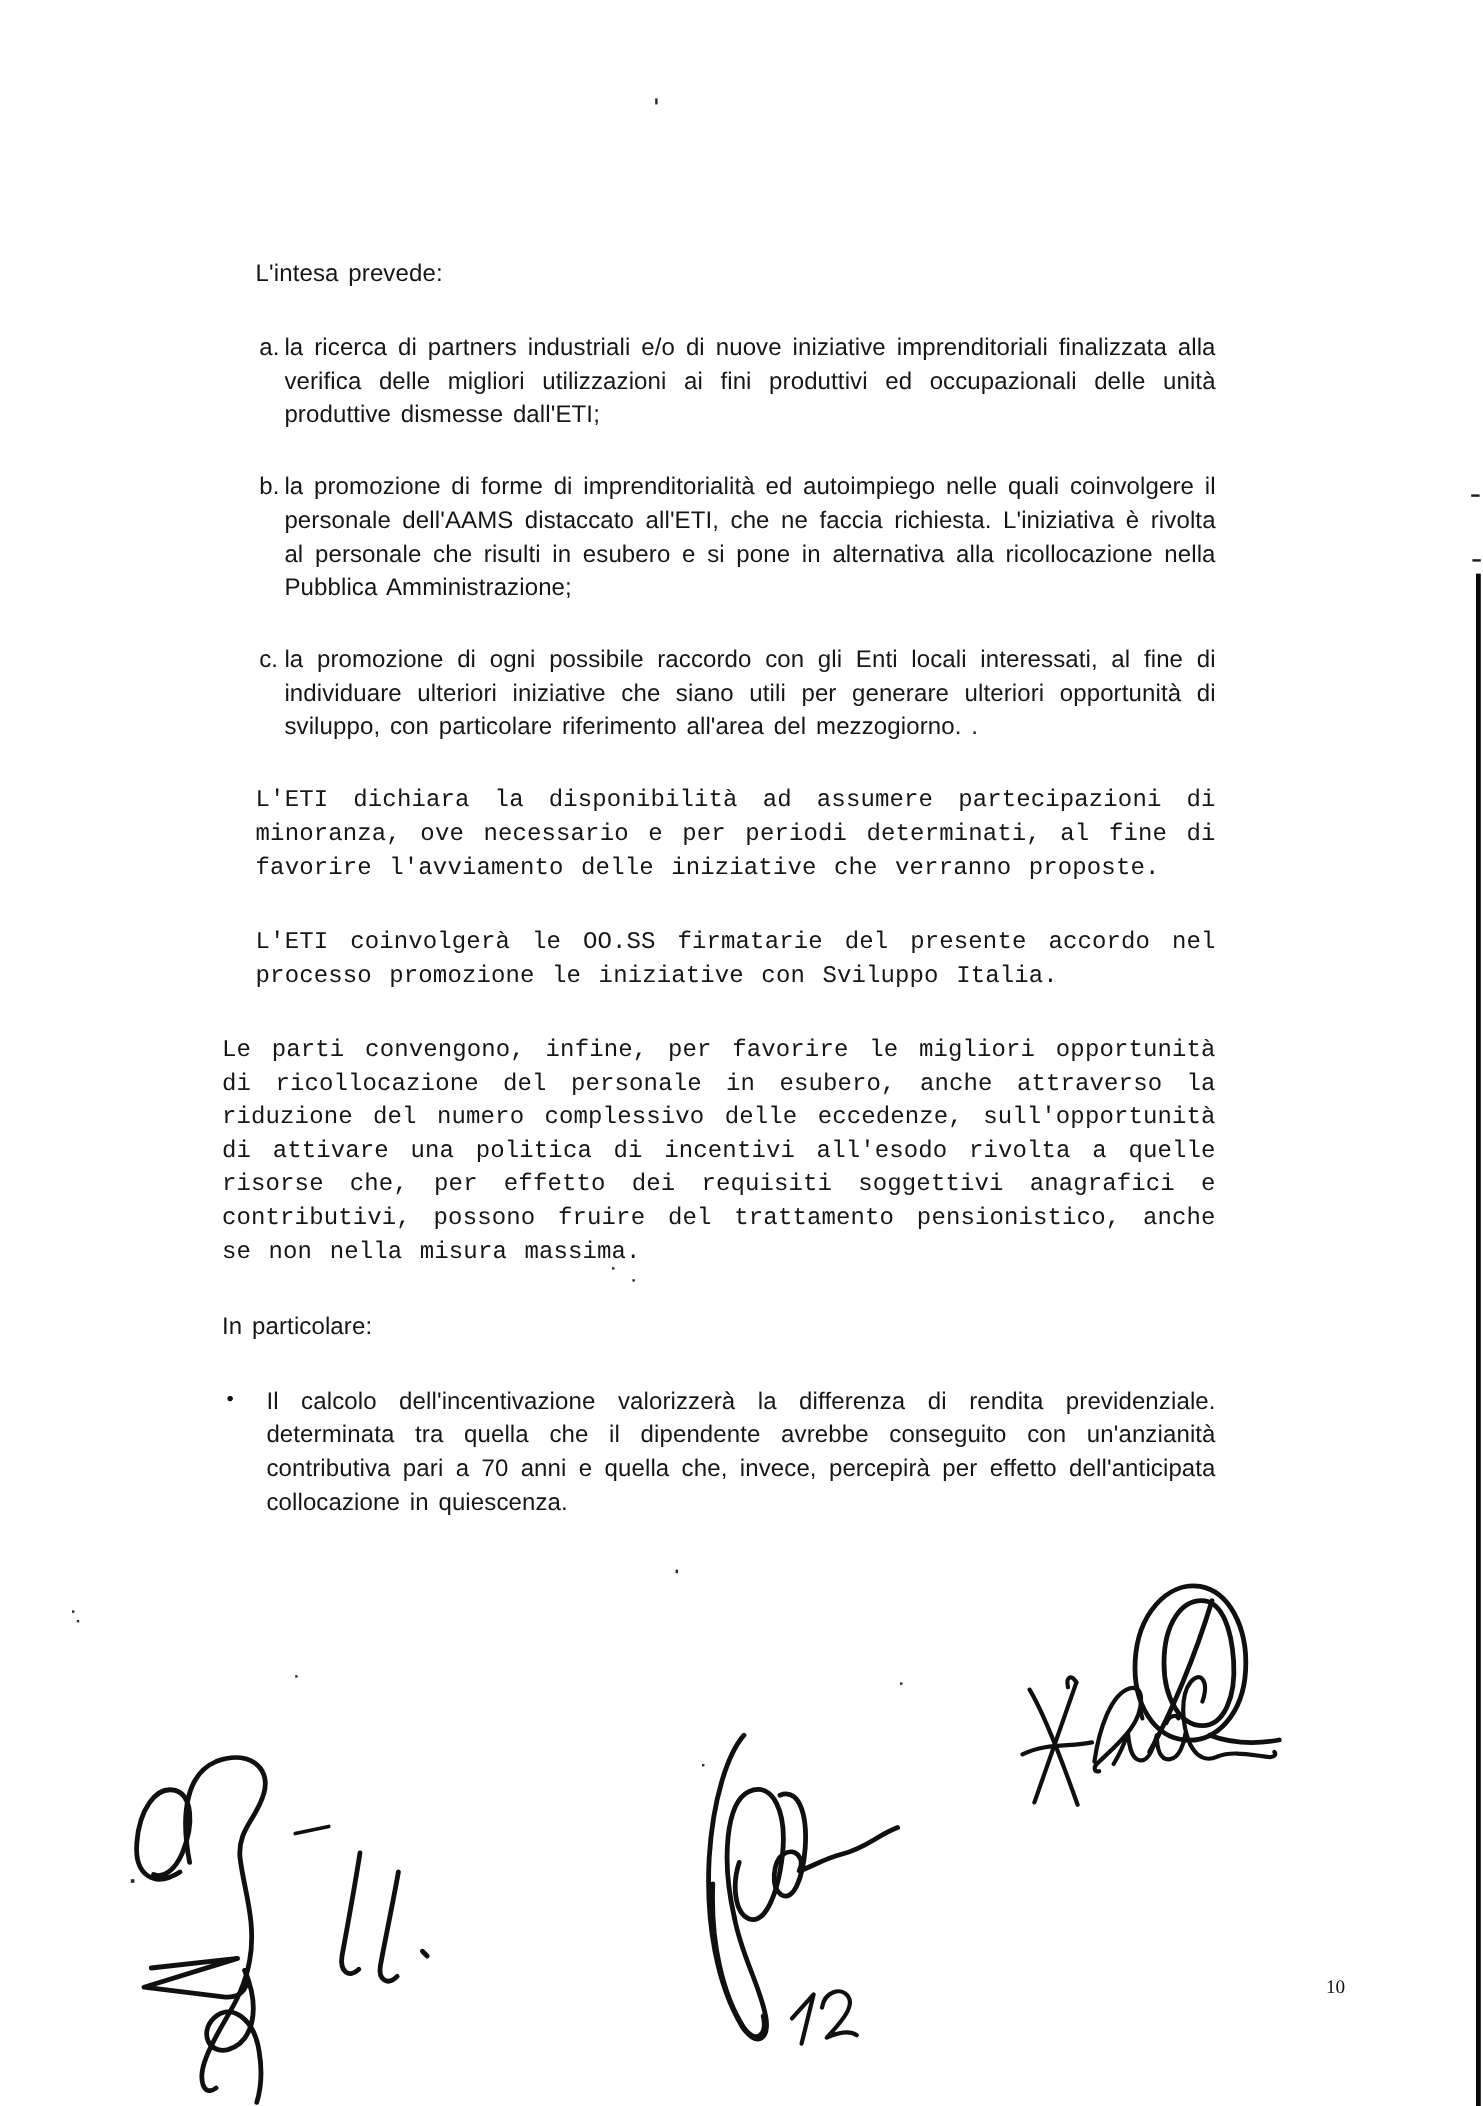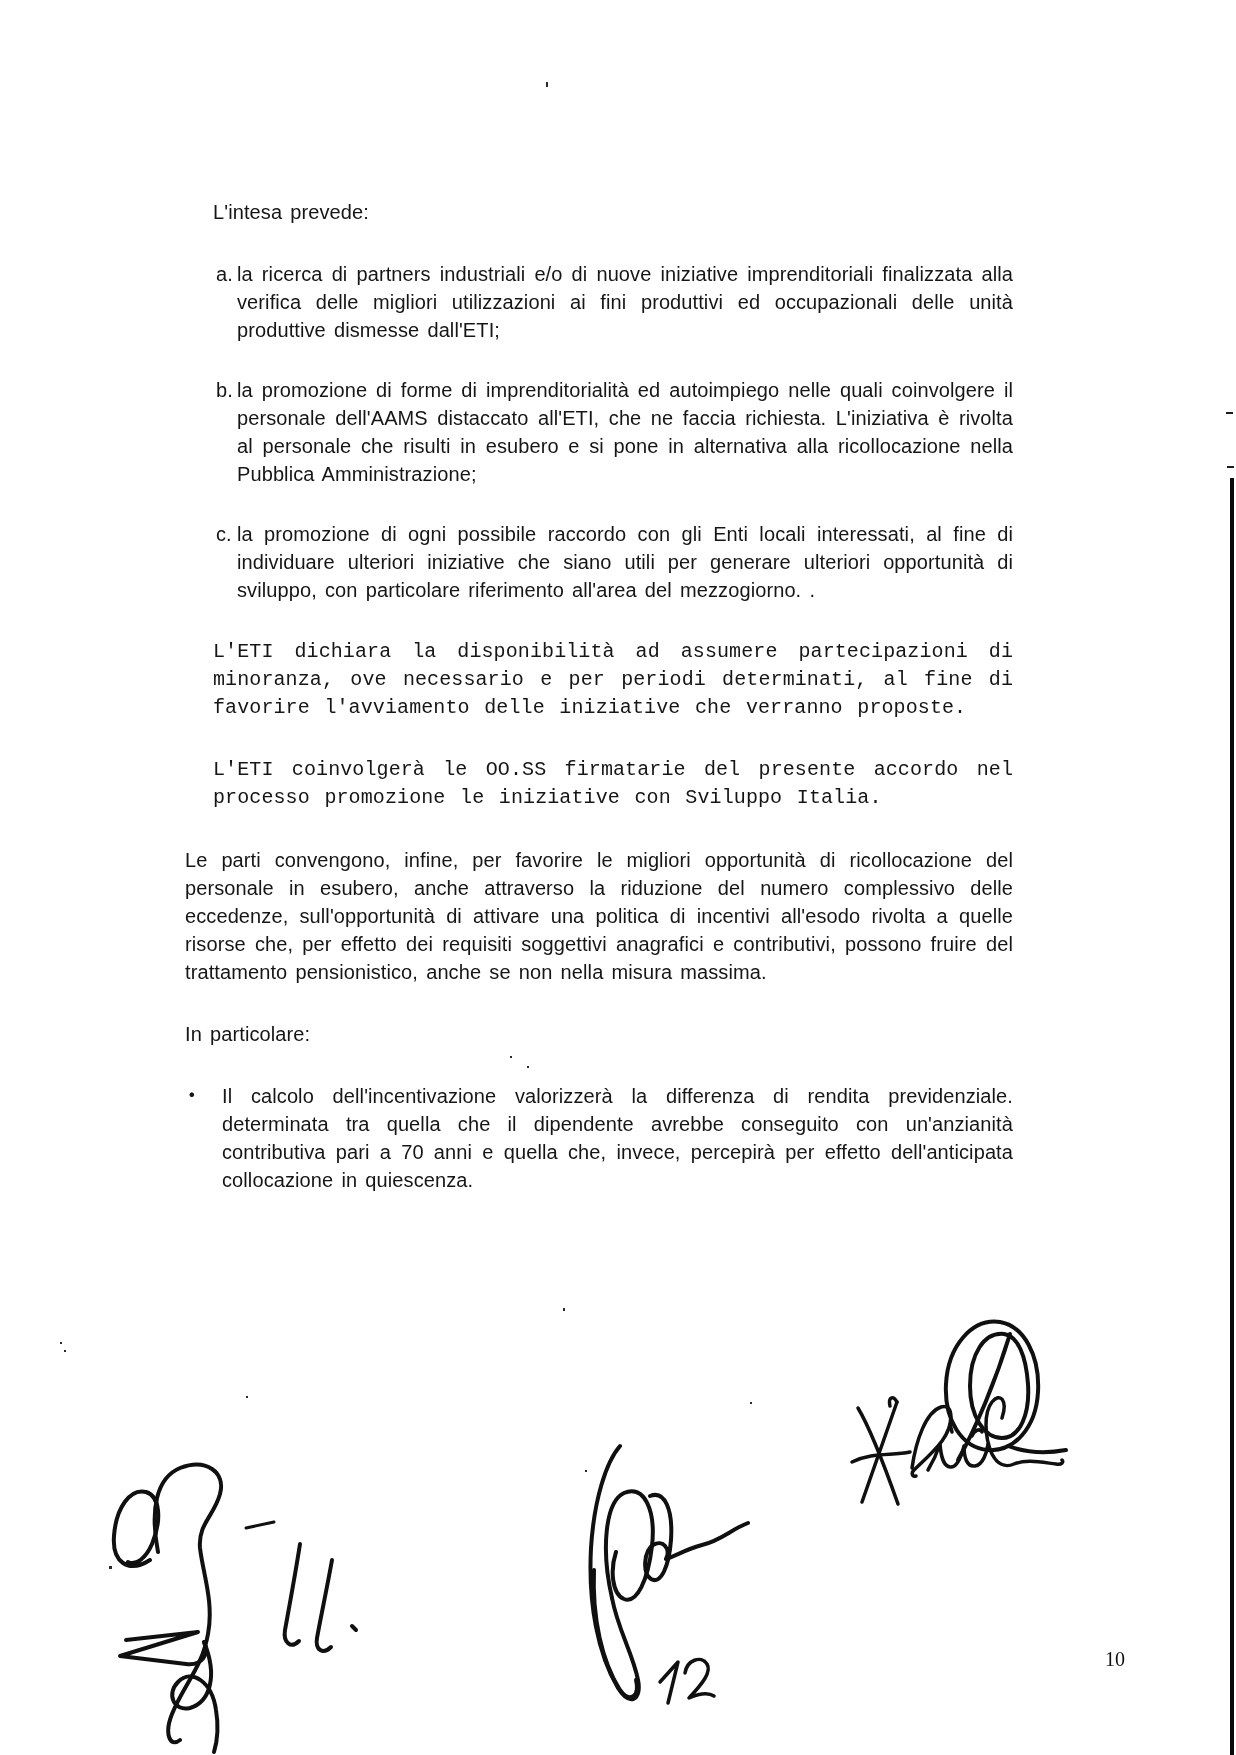--- a/index.html
+++ b/index.html
@@ -19,24 +19,24 @@
   .content {
     position: absolute;
     left: 185px;
     top: 198px;
     width: 828px;
     font-size: 20px;
     line-height: 28px;
     letter-spacing: 0.1px;
     word-spacing: 2.5px;
   }
-  .content p { margin: 0 0 34px 0; }
+  .content p { margin: 16px 0 34px 0; }
   .intro { padding-left: 28px; margin-bottom: 34px; }
   .indented { padding-left: 28px; text-align: justify; font-family: Liberation Mono, monospace; }
-  .full { text-align: justify; }
+  .full { text-align: justify; font-family: Liberation Mono, monospace; }
   ol.lettered, ul.bullets {
     list-style: none;
     margin: 0 0 34px 0;
     padding: 0;
   }
   ol.lettered li {
     position: relative;
     padding-left: 52px;
     text-align: justify;
     margin-bottom: 32px;
@@ -58,21 +58,21 @@
     position: absolute;
     left: 4px;
     top: -1px;
     font-size: 16px;
   }
   .page-number {
     position: absolute;
     left: 1105px;
     top: 1648px;
     font-family: "Liberation Serif", serif;
-    font-size: 20px;
+    font-size: 16px;
     color: #111111;
   }
   .signatures {
     position: absolute;
     left: 0;
     top: 0;
     width: 1236px;
     height: 1755px;
     pointer-events: none;
   }

